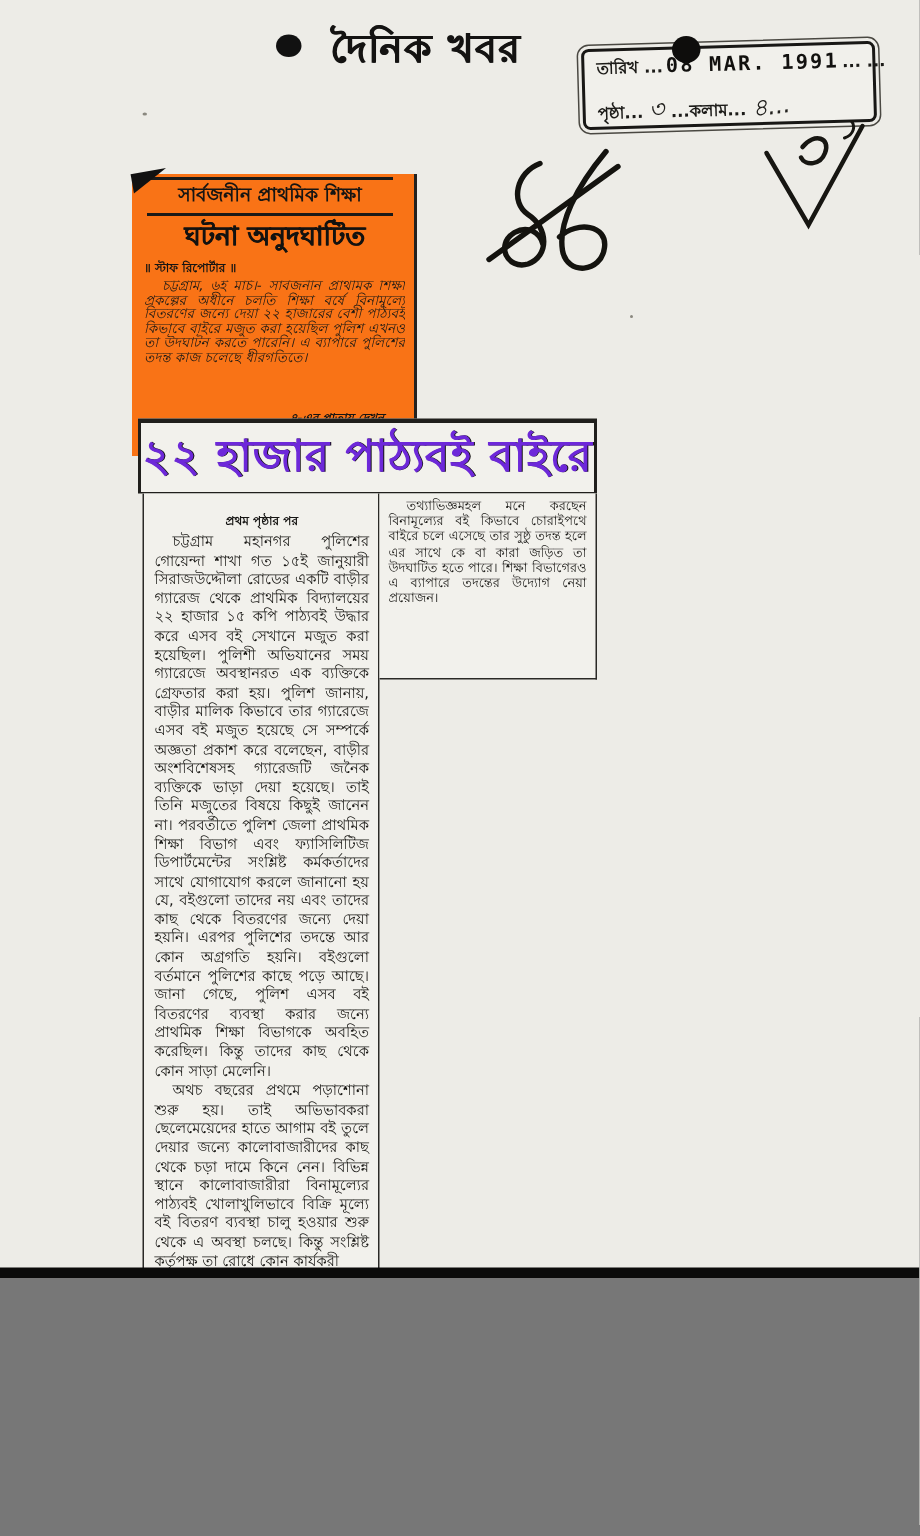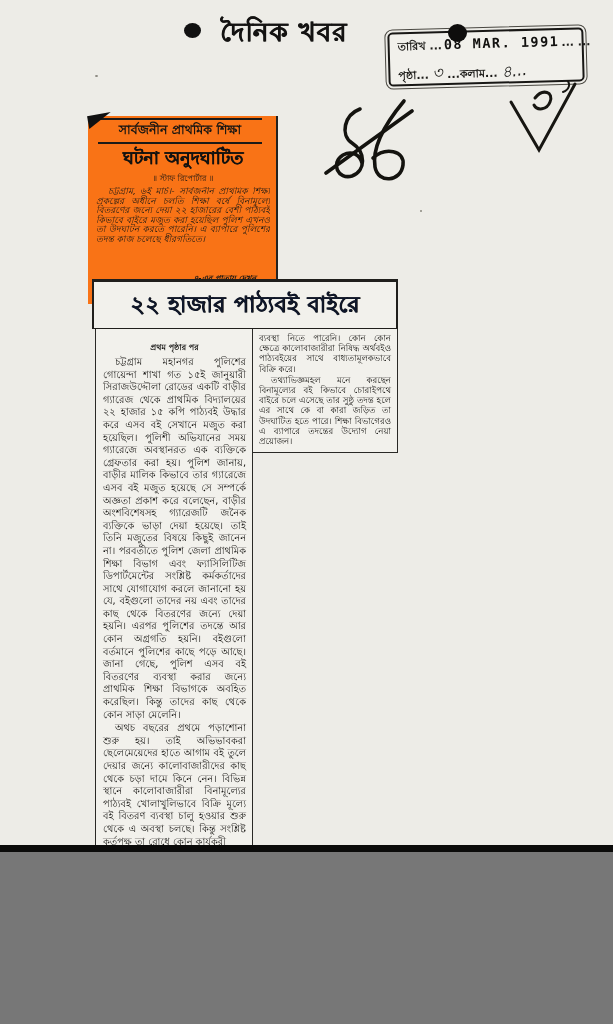--- a/index.html
+++ b/index.html
@@ -70,41 +70,41 @@
     position:absolute;left:-10px;top:-6px;width:0;height:0;
     border-top:13px solid #111;border-right:24px solid transparent;
     transform:rotate(-10deg);
   }
   .clip1-headline{
     margin-top:3px;text-align:center;font-weight:bold;
     font-size:17.5px;line-height:23px;color:#131210;
     text-shadow:0.4px 0 #131210;
   }
   .clip1-byline{
-    text-align:center;font-size:8px;font-weight:normal;margin-top:2px;
+    font-size:8px;font-weight:bold;margin-top:2px;
   }
   .clip1-body{
     margin-top:2px;font-size:9px;line-height:9.6px;text-align:justify;
     text-indent:12px;height:84px;overflow:hidden;color:#1a1916;font-style:italic;
   }
   .clip1-jump{
     text-align:right;font-size:8px;font-weight:bold;font-style:italic;
     margin:1px 14px 0 0;
   }
   
   .clip2-headbox{
     position:absolute;left:92px;top:279px;width:306px;height:50px;
     background:#f2f1ec;
     border:2px solid #201f1c;border-top-width:3px;border-bottom-width:1.5px;
     box-sizing:border-box;
     display:flex;align-items:center;justify-content:center;
   }
   .clip2-headline{
-    font-size:22px;font-weight:bold;white-space:nowrap;
-    color:#0f172a;text-shadow:0.6px 0 #131210;letter-spacing:0.5px;
+    font-size:29px;font-weight:bold;white-space:nowrap;
+    color:#6d28d9;text-shadow:0.6px 0 #131210;letter-spacing:0.5px;
   }
   .clip2-leftcol{
     position:absolute;left:95px;top:329px;width:158px;height:539px;
     background:#f2f1ec;
     border:1.5px solid #2a2926;border-top:none;
     box-sizing:border-box;padding:2px 6px 2px 7px;
     overflow:hidden;
   }
   .clip2-cont-note{
     text-align:center;font-size:8px;font-weight:bold;margin:10px 0 2px 0;
@@ -196,21 +196,20 @@
     <span class="clip2-headline">২২ হাজার পাঠ্যবই বাইরে</span>
   </div>
 
   <div class="clip2-leftcol">
     <div class="clip2-cont-note">প্রথম পৃষ্ঠার পর</div>
     <p class="news-par">চট্টগ্রাম মহানগর পুলিশের গোয়েন্দা শাখা গত ১৫ই জানুয়ারী সিরাজউদ্দৌলা রোডের একটি বাড়ীর গ্যারেজ থেকে প্রাথমিক বিদ্যালয়ের ২২ হাজার ১৫ কপি পাঠ্যবই উদ্ধার করে এসব বই সেখানে মজুত করা হয়েছিল। পুলিশী অভিযানের সময় গ্যারেজে অবস্থানরত এক ব্যক্তিকে গ্রেফতার করা হয়। পুলিশ জানায়, বাড়ীর মালিক কিভাবে তার গ্যারেজে এসব বই মজুত হয়েছে সে সম্পর্কে অজ্ঞতা প্রকাশ করে বলেছেন, বাড়ীর অংশবিশেষসহ গ্যারেজটি জনৈক ব্যক্তিকে ভাড়া দেয়া হয়েছে। তাই তিনি মজুতের বিষয়ে কিছুই জানেন না। পরবর্তীতে পুলিশ জেলা প্রাথমিক শিক্ষা বিভাগ এবং ফ্যাসিলিটিজ ডিপার্টমেন্টের সংশ্লিষ্ট কর্মকর্তাদের সাথে যোগাযোগ করলে জানানো হয় যে, বইগুলো তাদের নয় এবং তাদের কাছ থেকে বিতরণের জন্যে দেয়া হয়নি। এরপর পুলিশের তদন্তে আর কোন অগ্রগতি হয়নি। বইগুলো বর্তমানে পুলিশের কাছে পড়ে আছে। জানা গেছে, পুলিশ এসব বই বিতরণের ব্যবস্থা করার জন্যে প্রাথমিক শিক্ষা বিভাগকে অবহিত করেছিল। কিন্তু তাদের কাছ থেকে কোন সাড়া মেলেনি।</p>
     <p class="news-par">অথচ বছরের প্রথমে পড়াশোনা শুরু হয়। তাই অভিভাবকরা ছেলেমেয়েদের হাতে আগাম বই তুলে দেয়ার জন্যে কালোবাজারীদের কাছ থেকে চড়া দামে কিনে নেন। বিভিন্ন স্থানে কালোবাজারীরা বিনামূল্যের পাঠ্যবই খোলাখুলিভাবে বিক্রি মূল্যে বই বিতরণ ব্যবস্থা চালু হওয়ার শুরু থেকে এ অবস্থা চলছে। কিন্তু সংশ্লিষ্ট কর্তৃপক্ষ তা রোধে কোন কার্যকরী</p>
   </div>
 
   <div class="clip2-rightcol">
-    <p class="news-par" style="text-indent:0">ব্যবস্থা নিতে পারেনি। কোন কোন ক্ষেত্রে কালোবাজারীরা নিষিদ্ধ অর্থবইও পাঠ্যবইয়ের সাথে বাধ্যতামূলকভাবে বিক্রি করে।</p>
     <p class="news-par">তথ্যাভিজ্ঞমহল মনে করছেন বিনামূল্যের বই কিভাবে চোরাইপথে বাইরে চলে এসেছে তার সুষ্ঠু তদন্ত হলে এর সাথে কে বা কারা জড়িত তা উদঘাটিত হতে পারে। শিক্ষা বিভাগেরও এ ব্যাপারে তদন্তের উদ্যোগ নেয়া প্রয়োজন।</p>
   </div>
 
   <svg class="hand-svg" style="left:33px;top:966px;" width="190" height="54" viewBox="0 0 190 54">
     <g fill="none" stroke="#1a1914" stroke-width="2.4" stroke-linecap="round">      
         <path d="M34,6 C26,16 26,30 33,29 C40,28 38,12 31,14"></path>
       <path d="M44,2 C38,18 35,32 41,36 C50,41 58,31 51,27 C45,24 41,33 50,39"></path>
       <path d="M50,39 C80,52 140,46 186,28"></path>
     </g>
   </svg>

